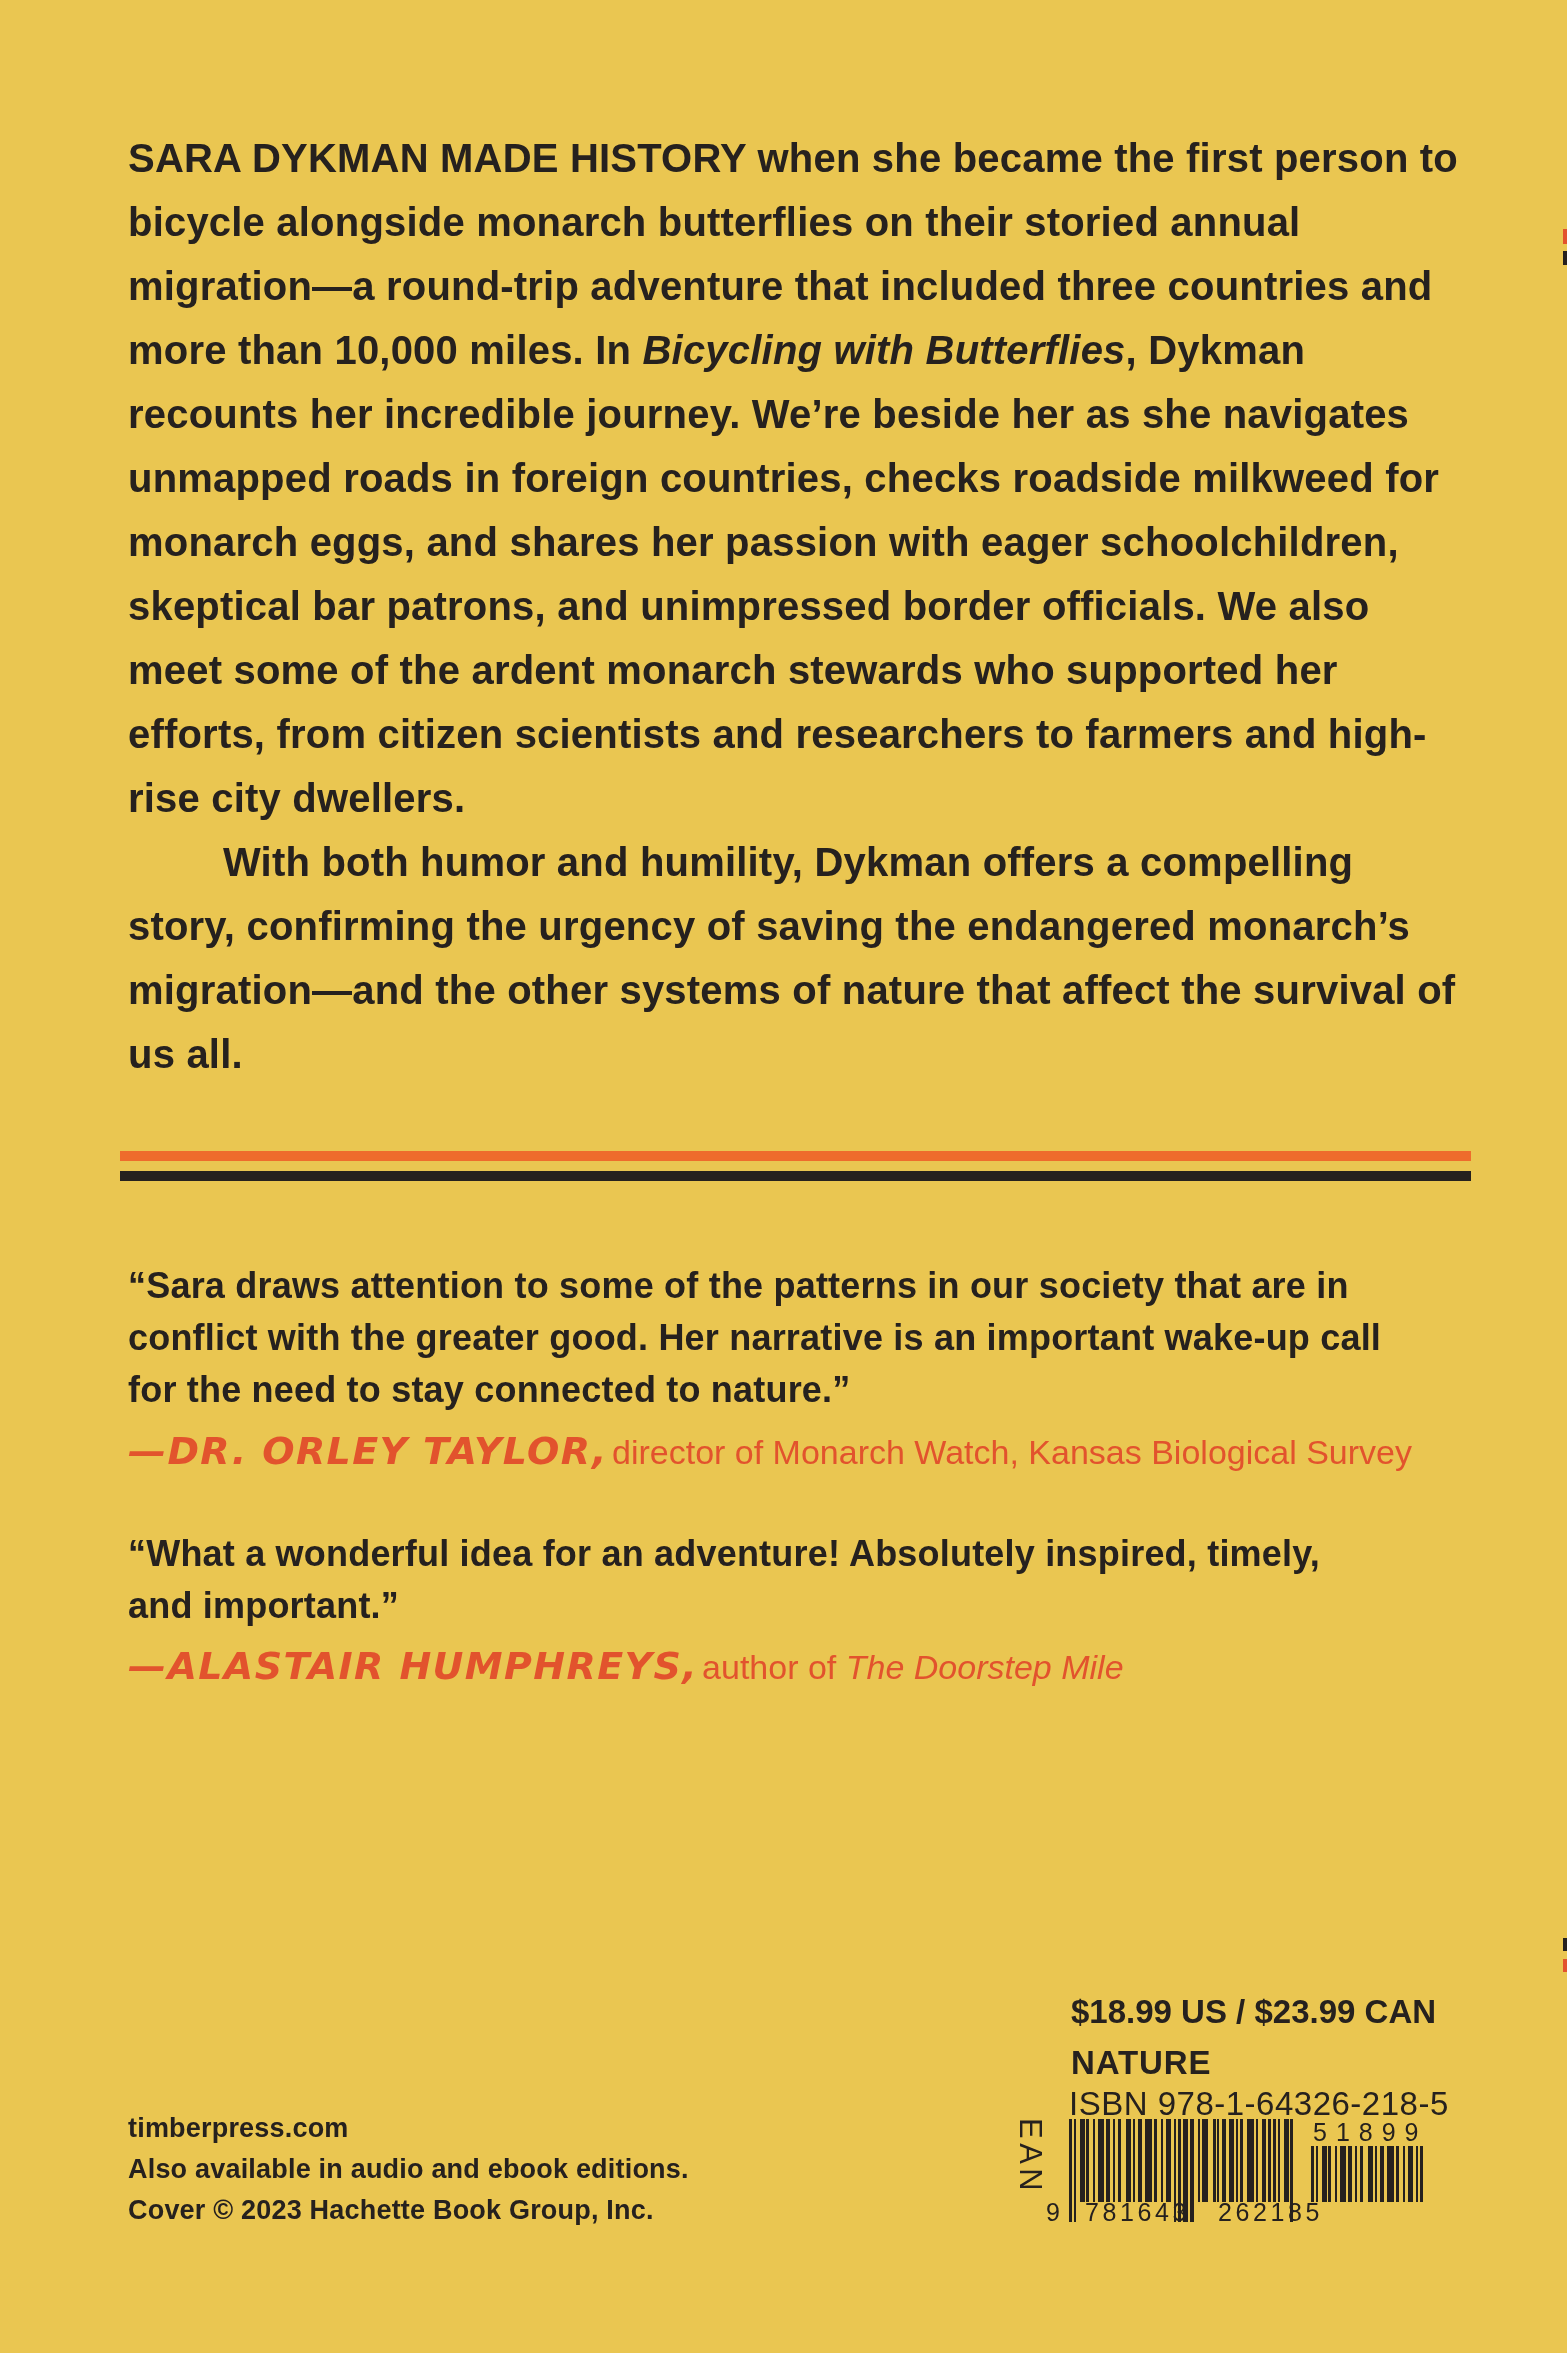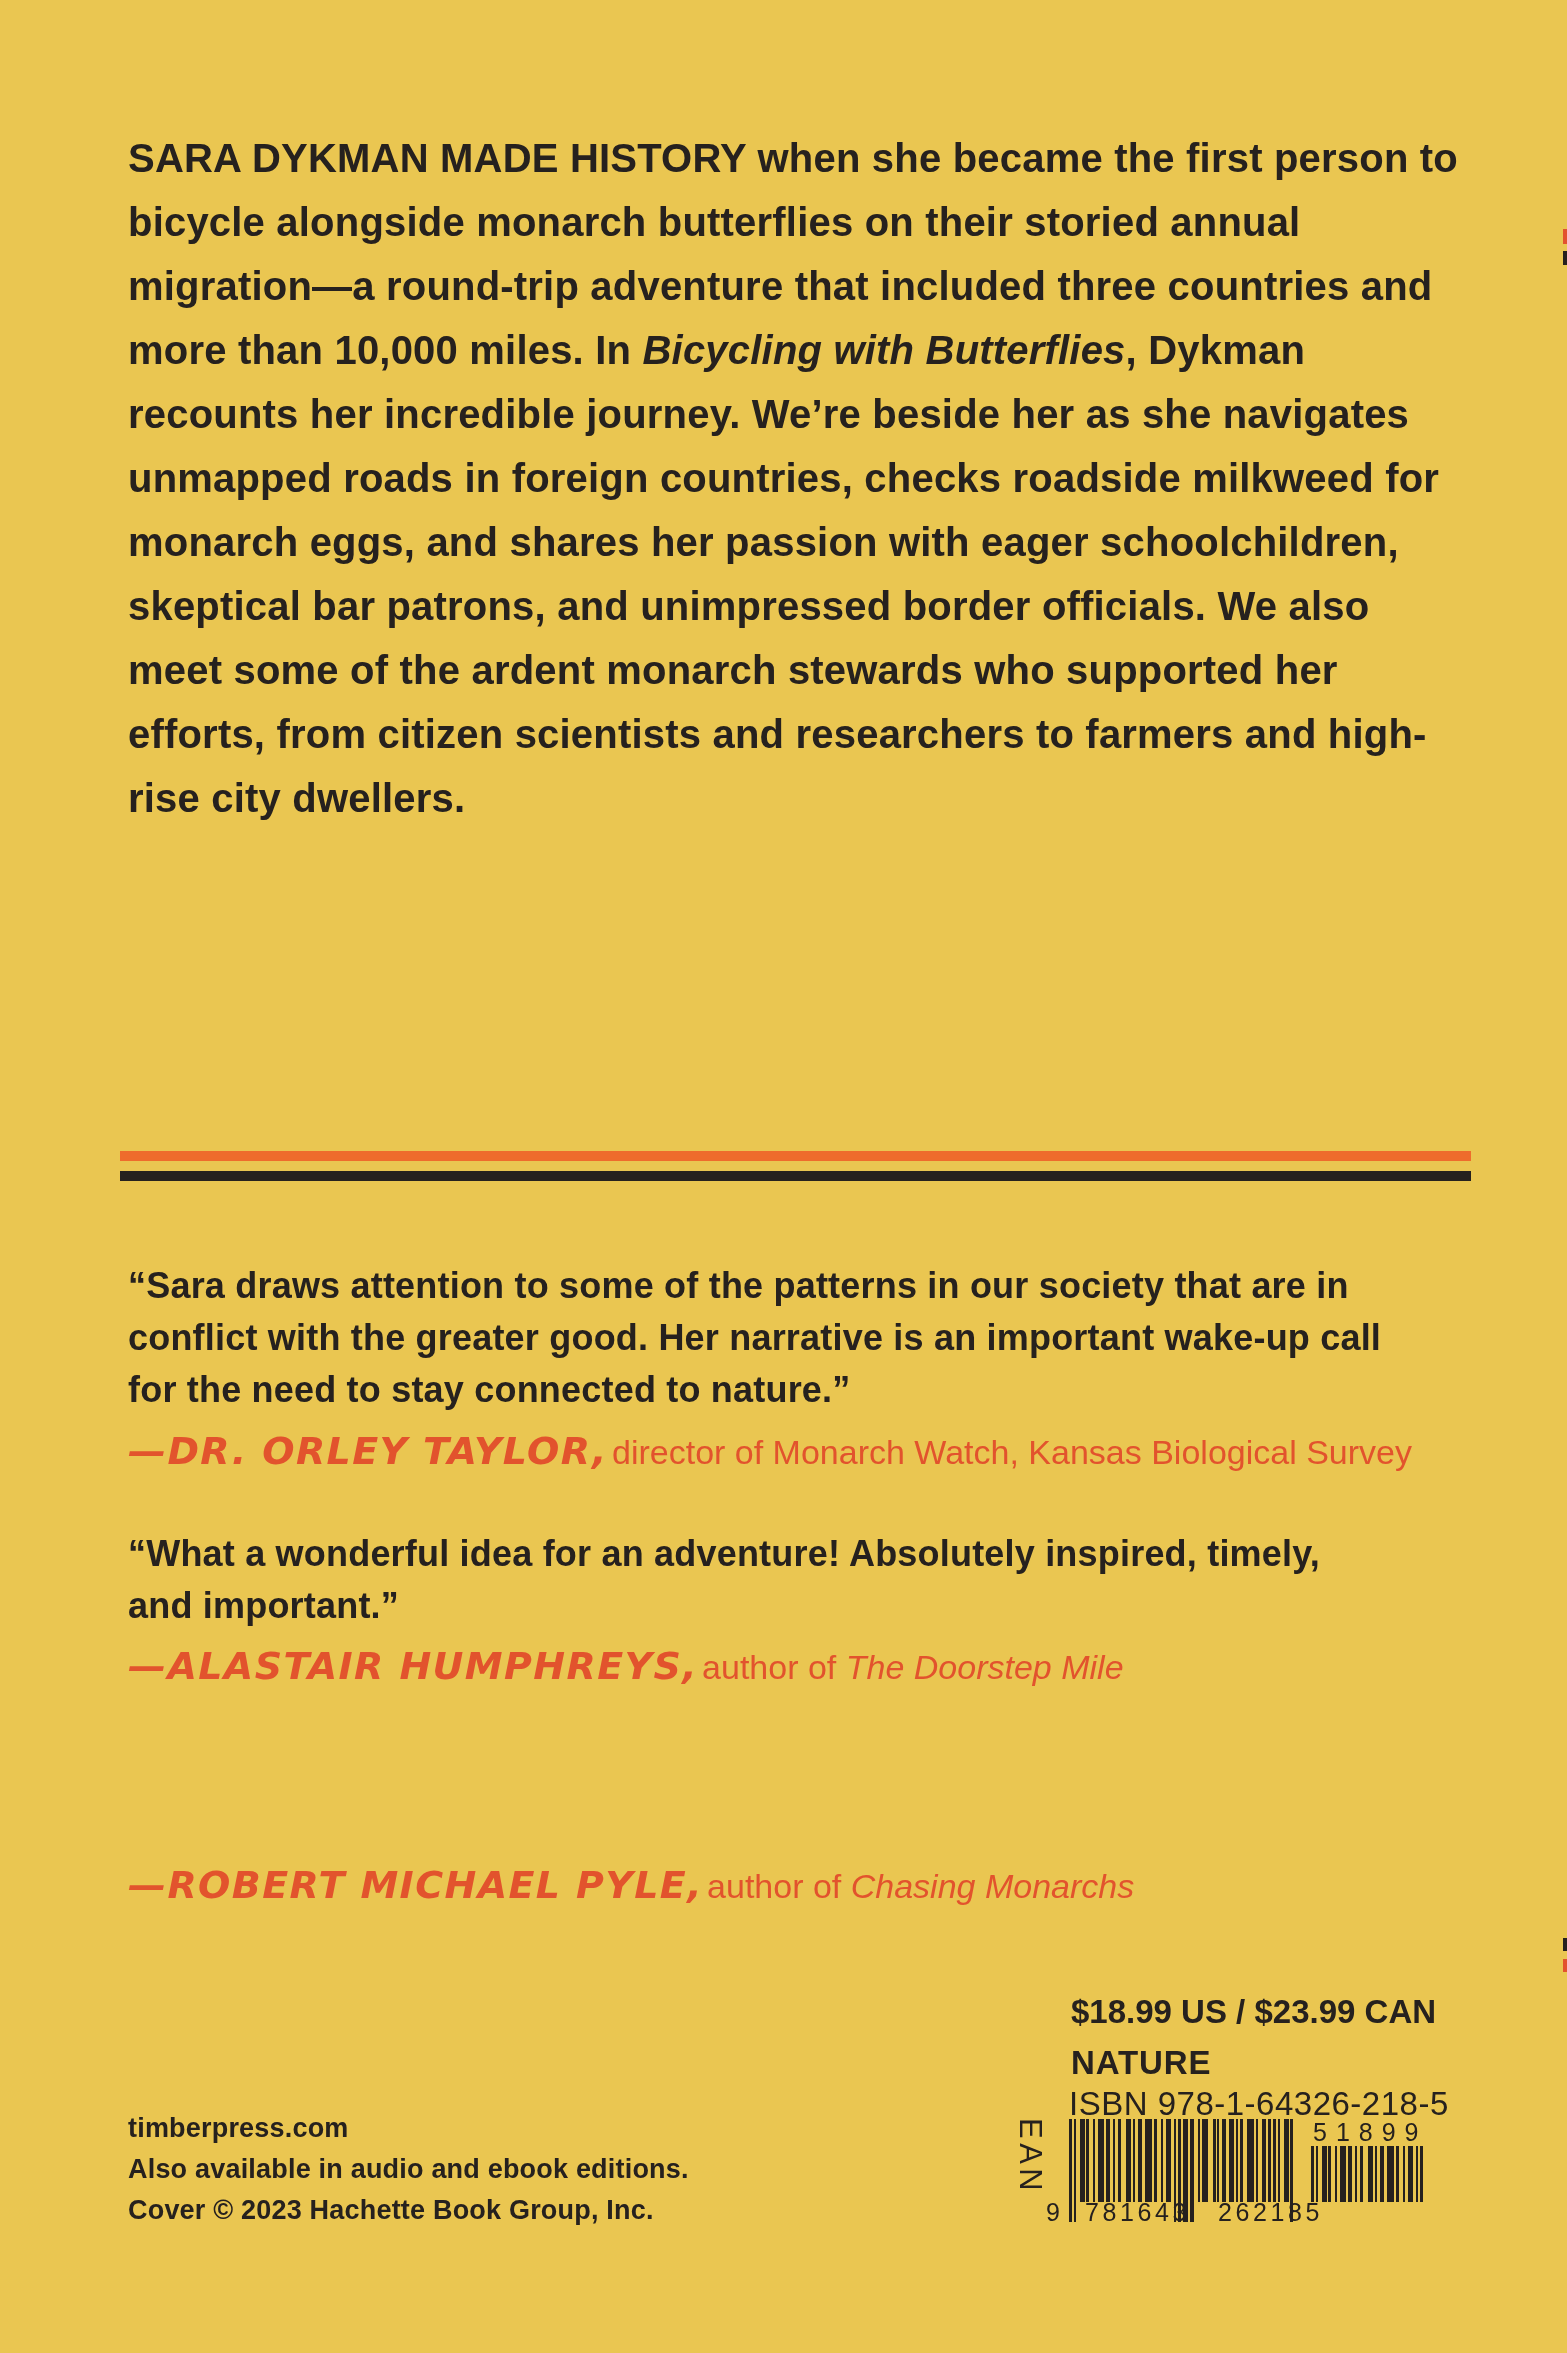--- a/index.html
+++ b/index.html
@@ -98,44 +98,40 @@
   .em3{left:1563px;top:1938px;width:3.6px;height:12.7px;background:var(--ink);}
   .em4{left:1563px;top:1959px;width:3.6px;height:12.7px;background:var(--attr);}
 </style>
 </head>
 <body>
 
 <div class="page">
 
   <div class="synopsis">
     <p><span class="seg-normal">SARA DYKMAN MADE HISTORY when she became the first person to bicycle alongside monarch butterflies on their storied annual migration—a round-trip adventure that included three countries and more than 10,000 miles. In </span><span class="seg-italic">Bicycling with Butterflies</span><span class="seg-normal">, Dykman recounts her incredible journey. We’re beside her as she navigates unmapped roads in foreign countries, checks roadside milkweed for monarch eggs, and shares her passion with eager schoolchildren, skeptical bar patrons, and unimpressed border officials. We also meet some of the ardent monarch stewards who supported her efforts, from citizen scientists and researchers to farmers and high-rise city dwellers.</span></p>
+    <p class="indent">With both humor and humility, Dykman offers a compelling story, confirming the urgency of saving the endangered monarch’s migration—and the other systems of nature that affect the survival of us all.</p>
   </div>
 
   <div class="rule orange"></div>
   <div class="rule black"></div>
 
   <div class="quote-text q1">“Sara draws attention to some of the patterns in our society that are in conflict with the greater good. Her narrative is an important wake-up call for the need to stay connected to nature.”</div>
   <div class="attribution a1">
     <span class="attr-name">—DR. ORLEY TAYLOR,</span>
     <span class="attr-role"> director of Monarch Watch, Kansas Biological Survey</span>
     <span class="attr-role-em"></span>
   </div>
 
   <div class="quote-text q2">“What a wonderful idea for an adventure! Absolutely inspired, timely, and important.”</div>
   <div class="attribution a2">
     <span class="attr-name">—ALASTAIR HUMPHREYS,</span>
     <span class="attr-role"> author of </span>
     <span class="attr-role-em">The Doorstep Mile</span>
   </div>
 
-  <div class="attribution a3">
-    <span class="attr-name">—ROBERT MICHAEL PYLE,</span>
-    <span class="attr-role"> author of </span>
-    <span class="attr-role-em">Chasing Monarchs</span>
-  </div>
 
   <div class="pricing">
     <div>$18.99 US / $23.99 CAN</div>
     <div class="category">NATURE</div>
   </div>
 
   <div class="isbn-label">ISBN 978-1-64326-218-5</div>
   <div class="ean-label">EAN</div>
   <div class="bars-main">
       <div style="position: absolute; top: 0px; left: 0px; width: 2.7px; height: 103px; background: var(--ink);"></div>

